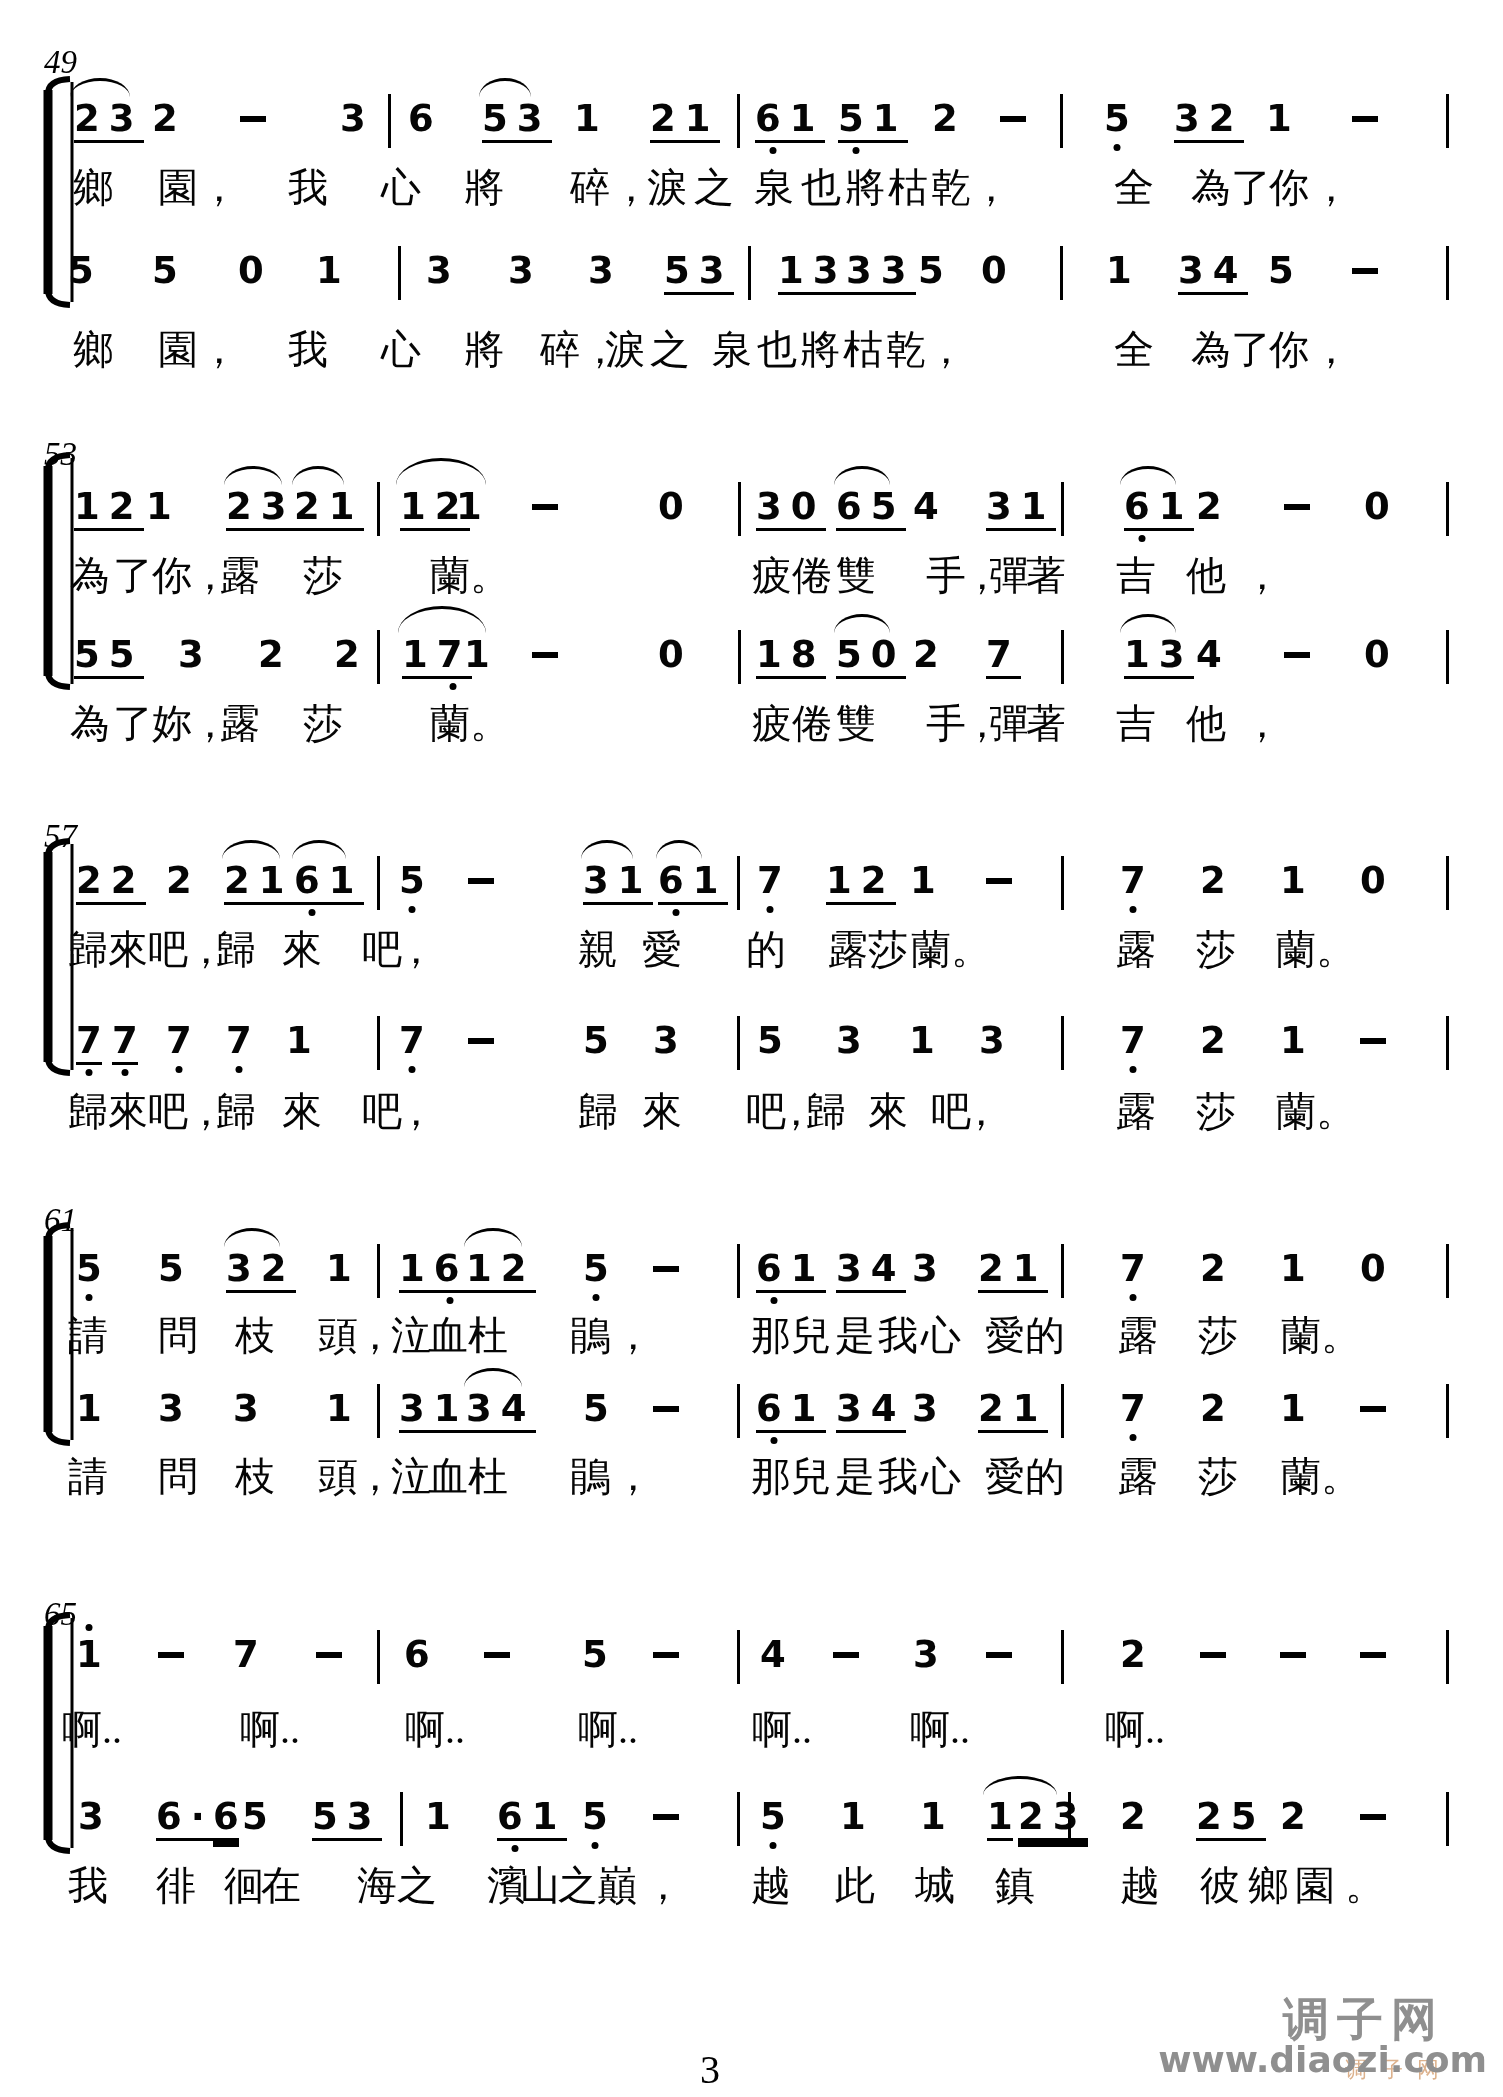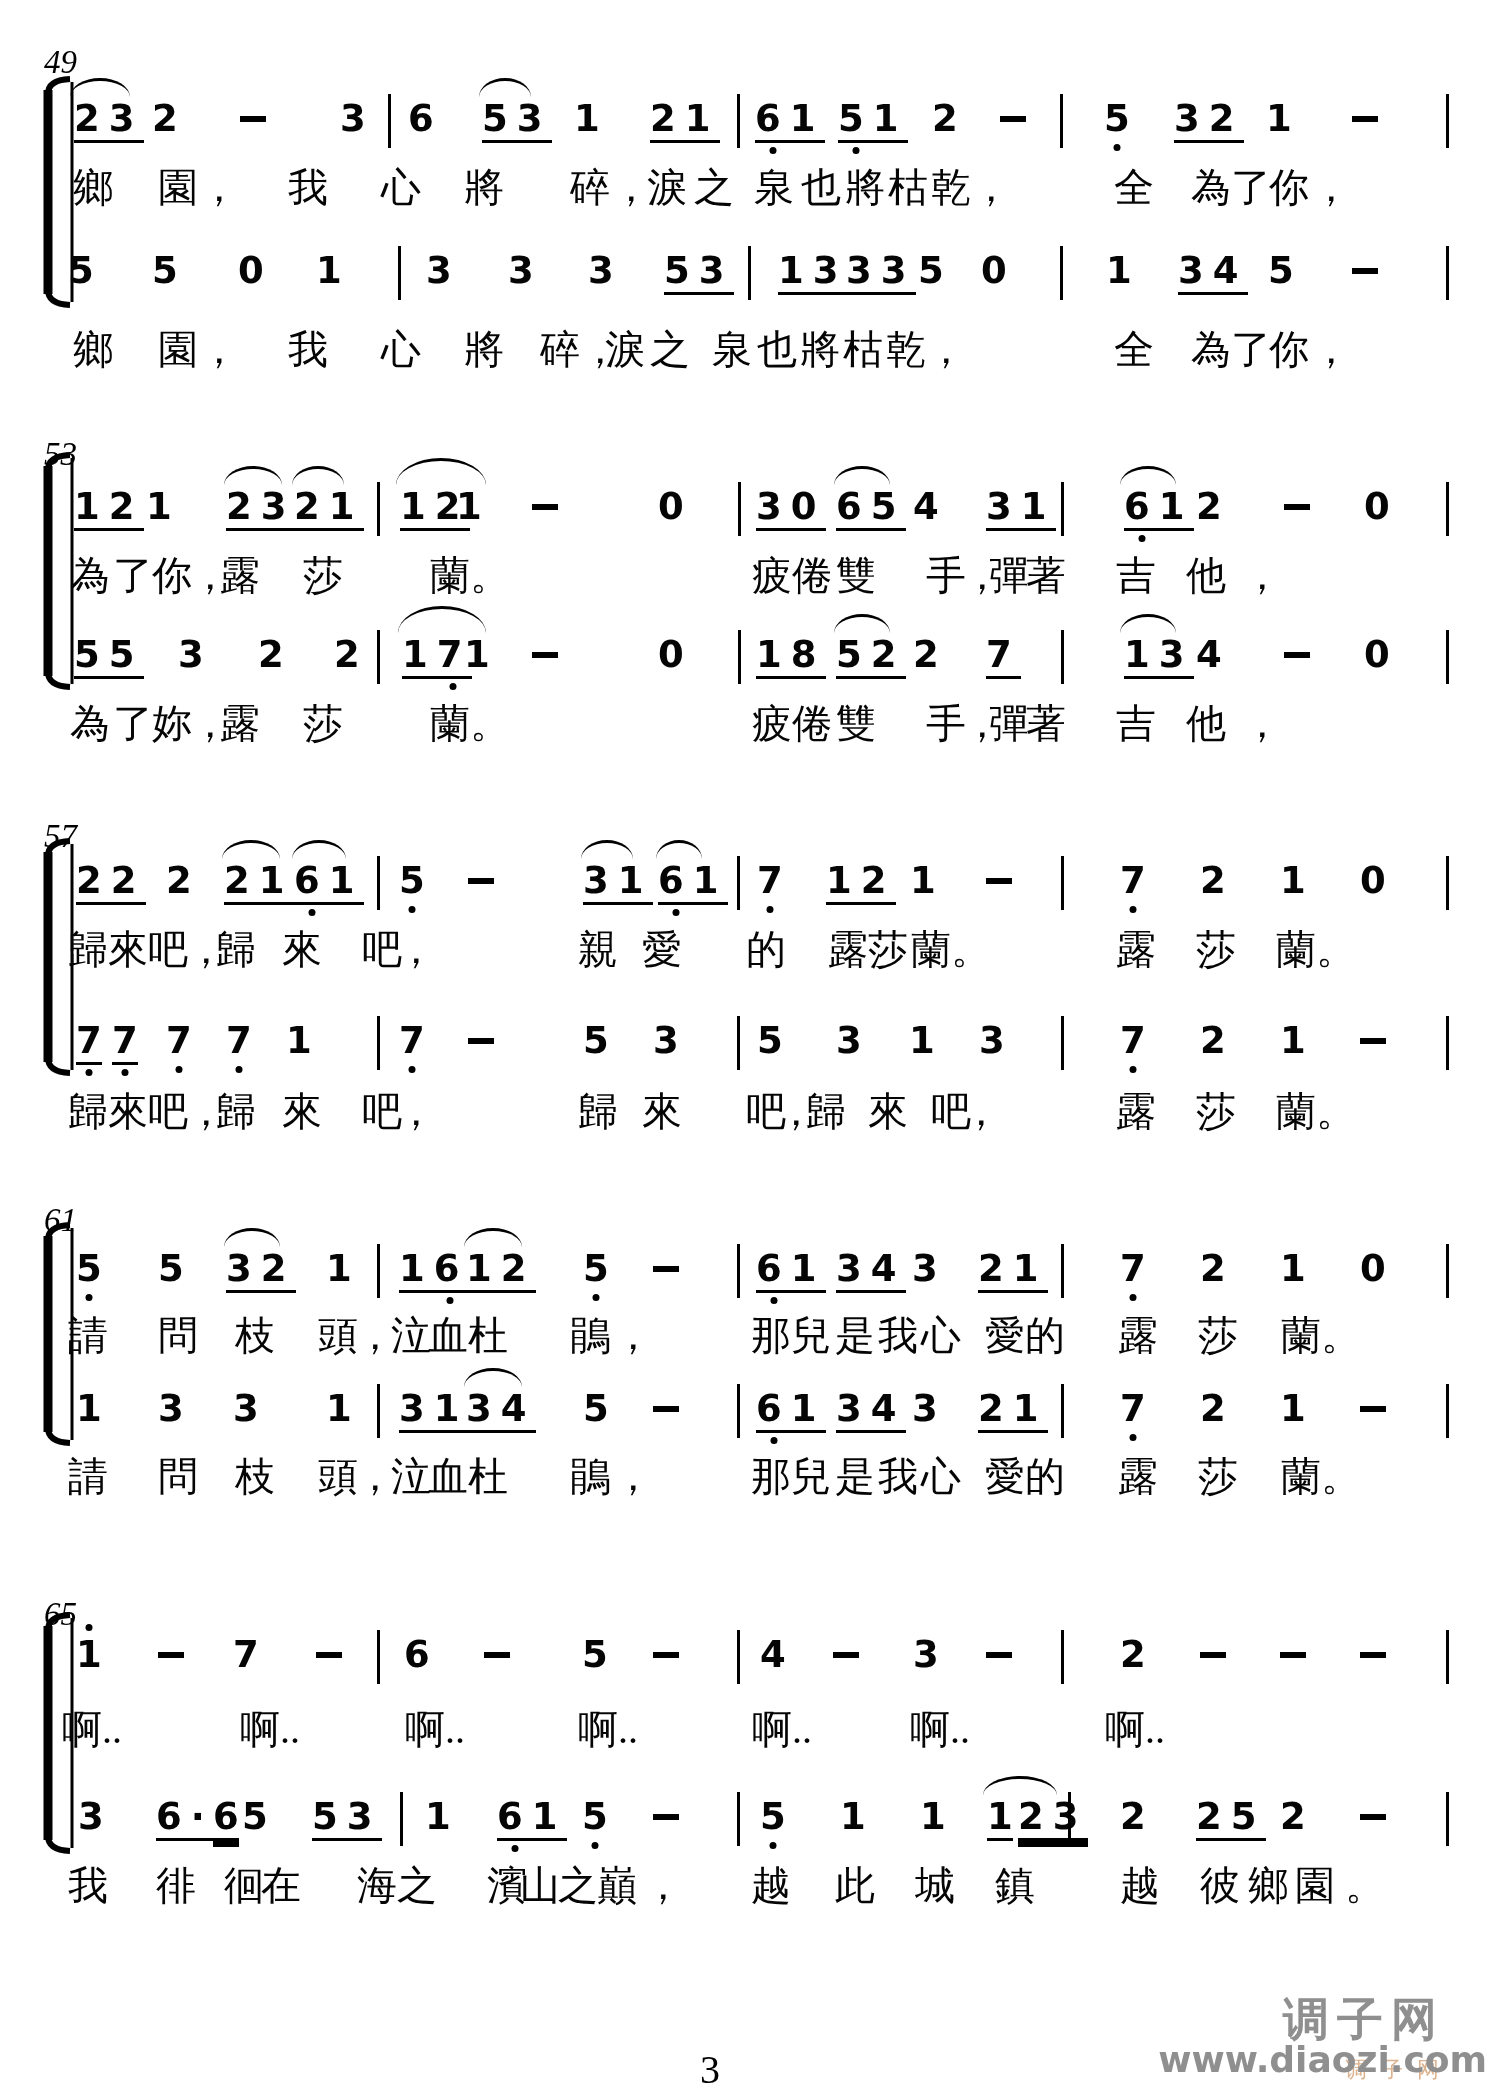--- a/index.html
+++ b/index.html
@@ -178,21 +178,21 @@
     <span class="note" style="left: 178px; top: 636px;">3</span>
     <span class="note" style="left: 258px; top: 636px;">2</span>
     <span class="note" style="left: 334px; top: 636px;">2</span>
     <span class="barline" style="left: 377px; top: 630px;"></span>
     <span class="note pair u1" style="left: 402px; top: 636px;">17<i class="dotb" style="left: 74%;"></i></span>
     <span class="note" style="left: 464px; top: 636px;">1</span>
     <span class="ndash" style="left: 532px; top: 652px;"></span>
     <span class="note" style="left: 658px; top: 636px;">0</span>
     <span class="barline" style="left: 738px; top: 630px;"></span>
     <span class="note pair u1" style="left: 756px; top: 636px;">18</span>
-    <span class="note pair u1" style="left: 836px; top: 636px;">52</span>
+    <span class="note pair u1" style="left: 836px; top: 636px;">50</span>
     <span class="note" style="left: 913px; top: 636px;">2</span>
     <span class="note pair u1" style="left: 986px; top: 636px;">7</span>
     <span class="barline" style="left: 1061px; top: 630px;"></span>
     <span class="note pair u1" style="left: 1124px; top: 636px;">13</span>
     <span class="note" style="left: 1196px; top: 636px;">4</span>
     <span class="ndash" style="left: 1284px; top: 652px;"></span>
     <span class="note" style="left: 1364px; top: 636px;">0</span>
     <span class="barline" style="left: 1446px; top: 630px;"></span>
     <span class="slur" style="left: 398px; top: 606px; width: 88px; height: 24px;"></span>
     <span class="slur" style="left: 834px; top: 614px; width: 56px; height: 16px;"></span>

